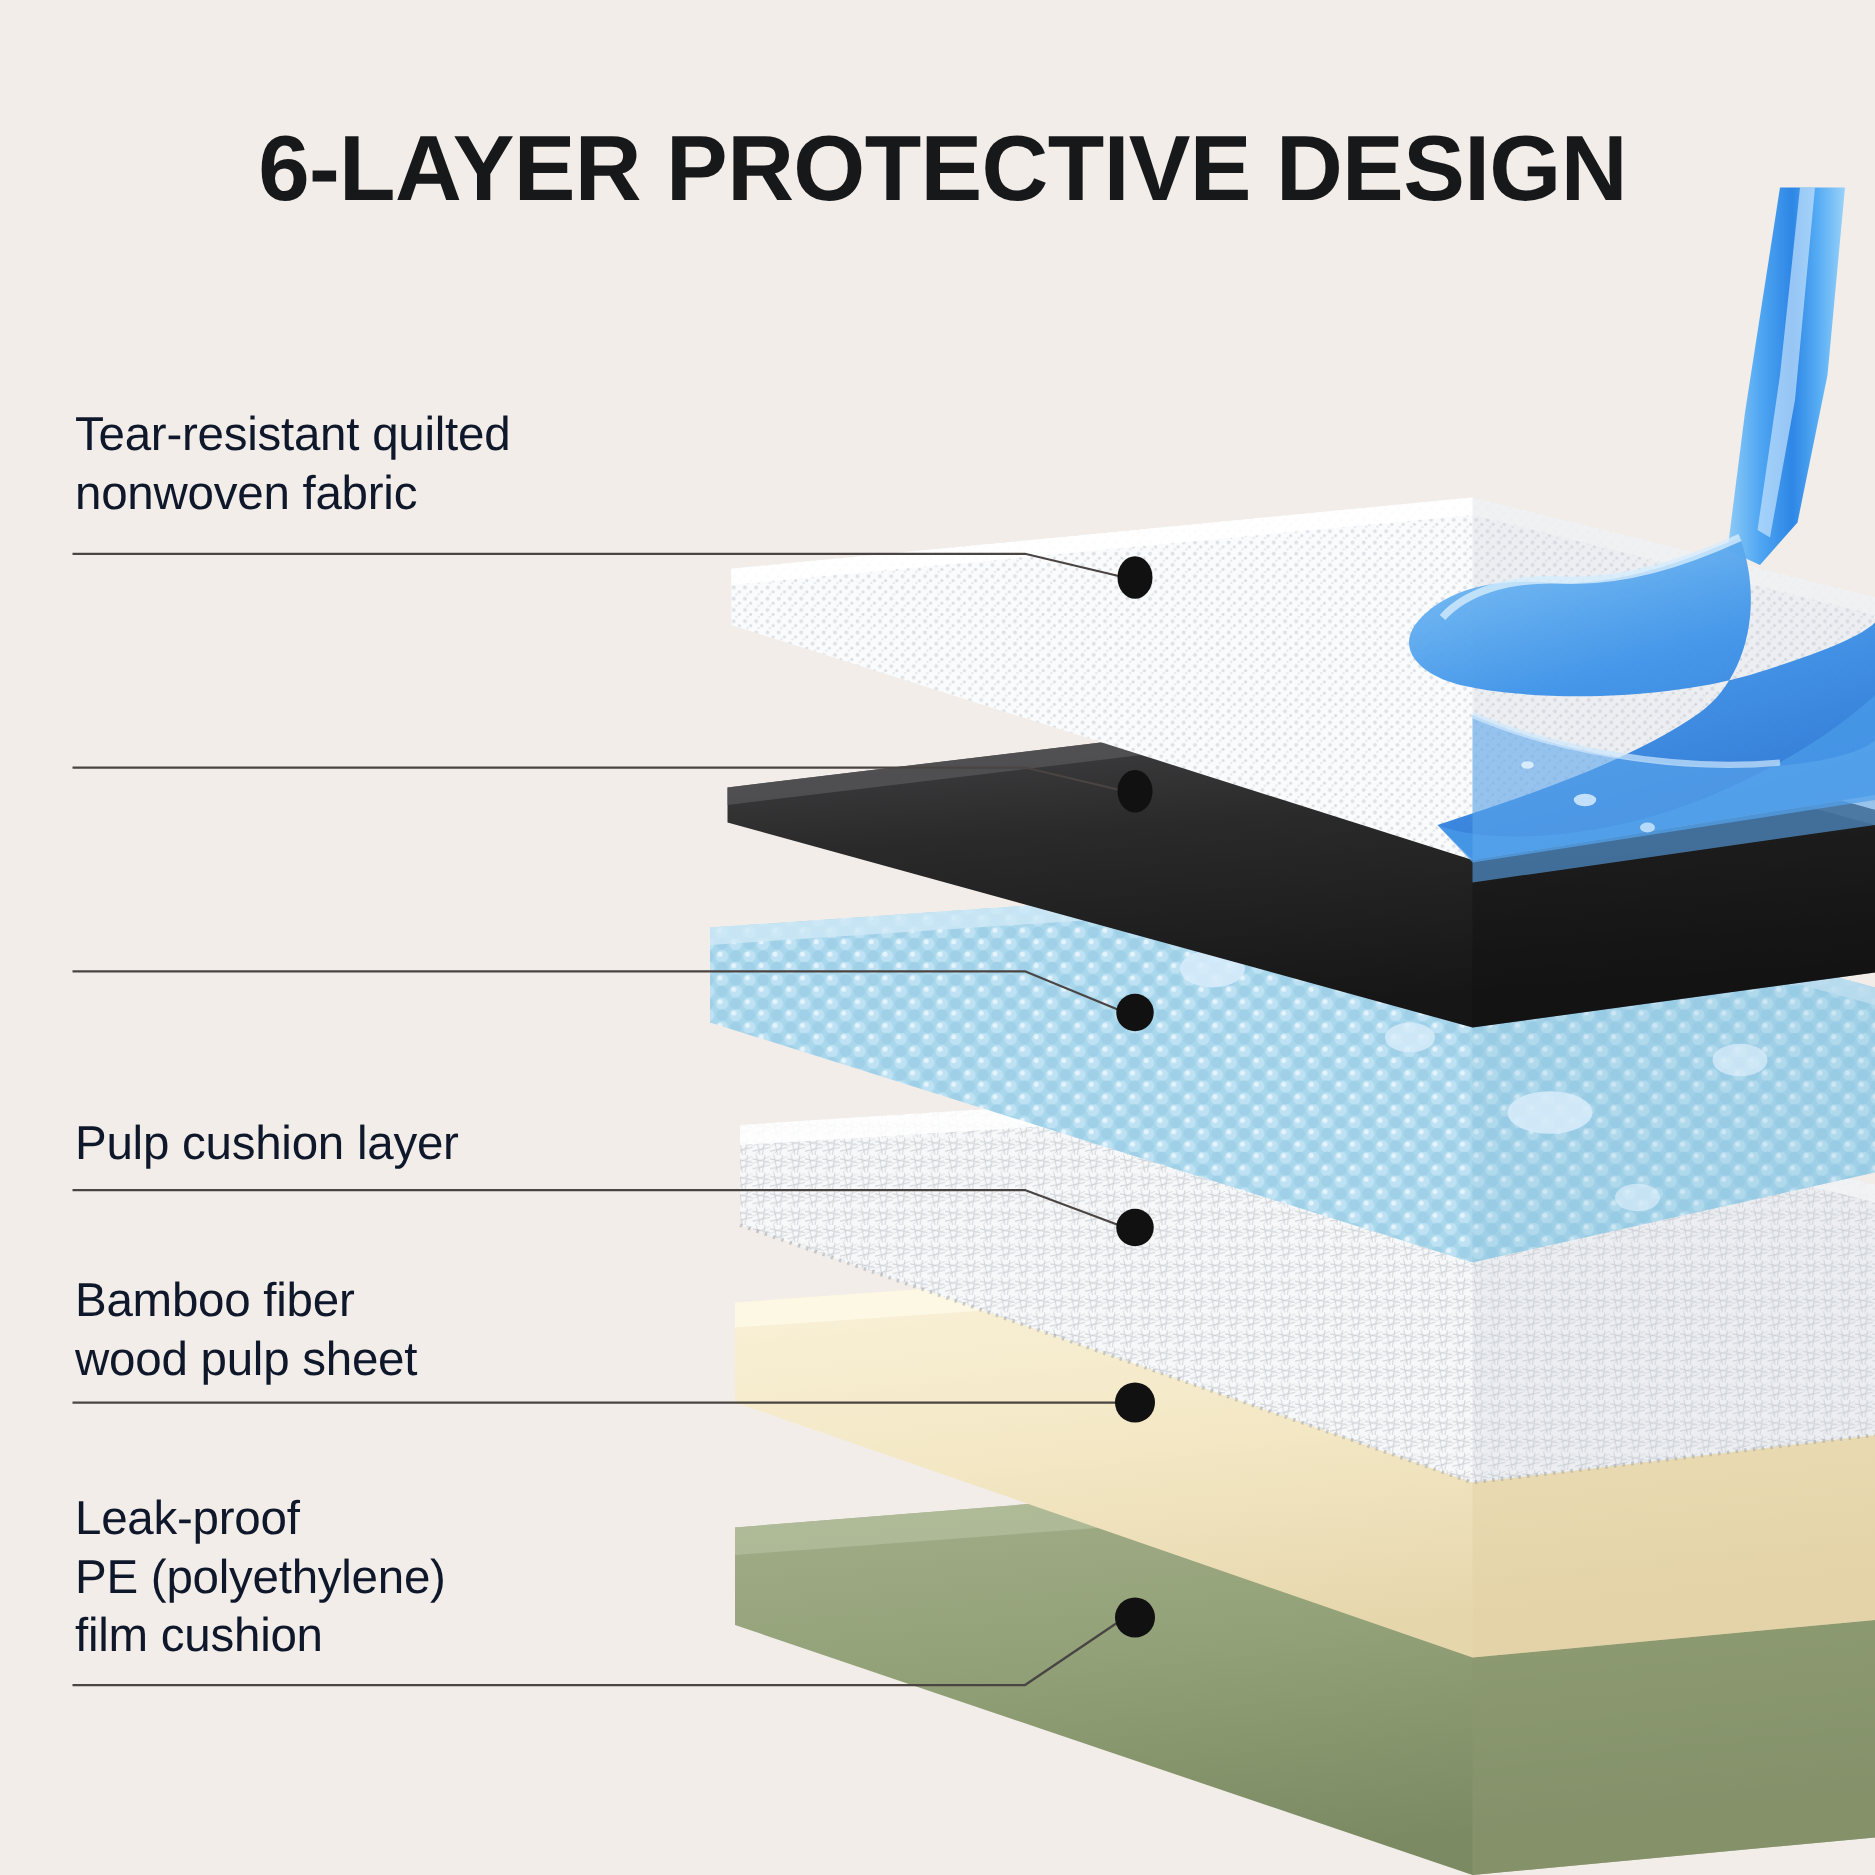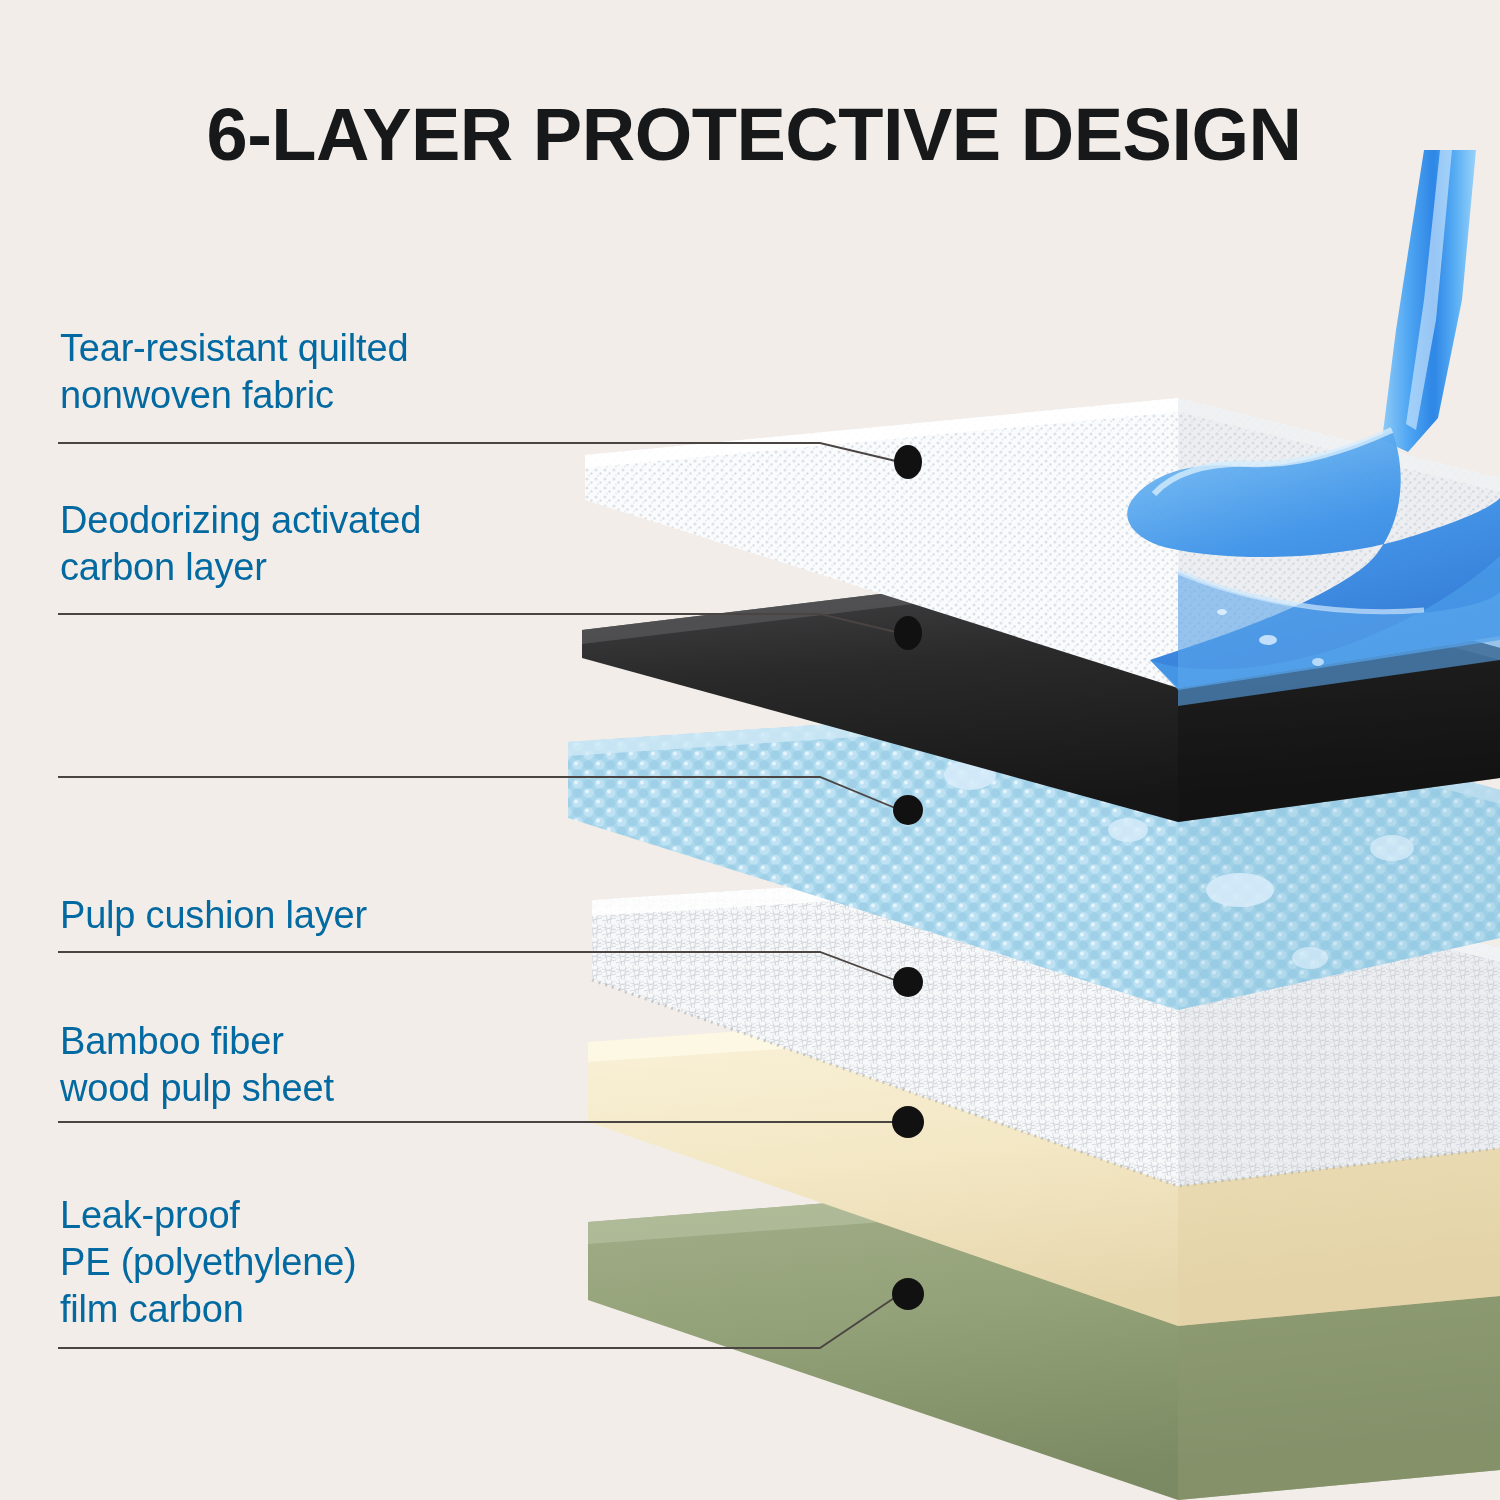--- a/index.html
+++ b/index.html
@@ -22,21 +22,21 @@
   }
 
   
   #art{position:absolute;left:0;top:0;width:1500px;height:1500px;}
   #art svg{position:absolute;left:0;top:0;}
 
   
   .label-block{position:absolute;left:60px;}
   .label-text{
     font-size:38px;line-height:47px;font-weight:400;
-    color:#0369a1;letter-spacing:-0.2px;white-space:pre-line;
+    color:#0f172a;letter-spacing:-0.2px;white-space:pre-line;
   }
   
   #leaders{position:absolute;left:0;top:0;}
 </style>
 </head>
 <body style="background: rgb(242, 237, 233);">
 
 <div id="stage">
 
   <div id="title">6-LAYER PROTECTIVE DESIGN</div>
@@ -190,34 +190,30 @@
       <circle cx="908" cy="1122" r="16"></circle>
       <circle cx="908" cy="1294" r="16"></circle>
     </g>
   </svg>
 
   <div class="label-block" style="top:325px">
     <div class="label-text">Tear-resistant quilted
 nonwoven fabric</div>
   </div>
 
-  <div class="label-block" style="top:497px">
-    <div class="label-text">Deodorizing activated
-carbon layer</div>
-  </div>
 
 
   <div class="label-block" style="top:1018px">
     <div class="label-text">Bamboo fiber
 wood pulp sheet</div>
   </div>
 
   <div class="label-block" style="top:892px">
     <div class="label-text">Pulp cushion layer</div>
   </div>
 
   <div class="label-block" style="top:1192px">
     <div class="label-text">Leak-proof
 PE (polyethylene)
-film carbon</div>
+film cushion</div>
   </div>
 
 </div>
 
 </body></html>

